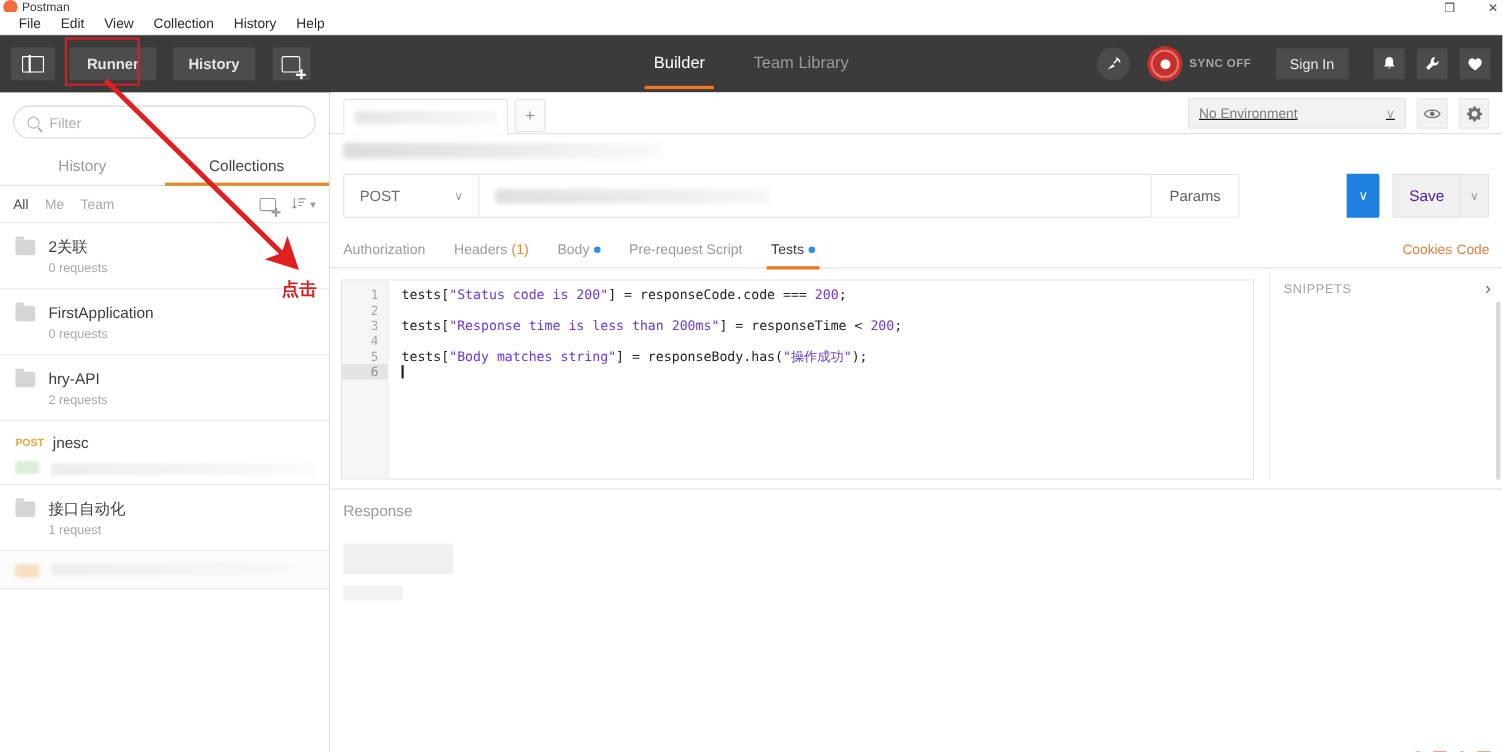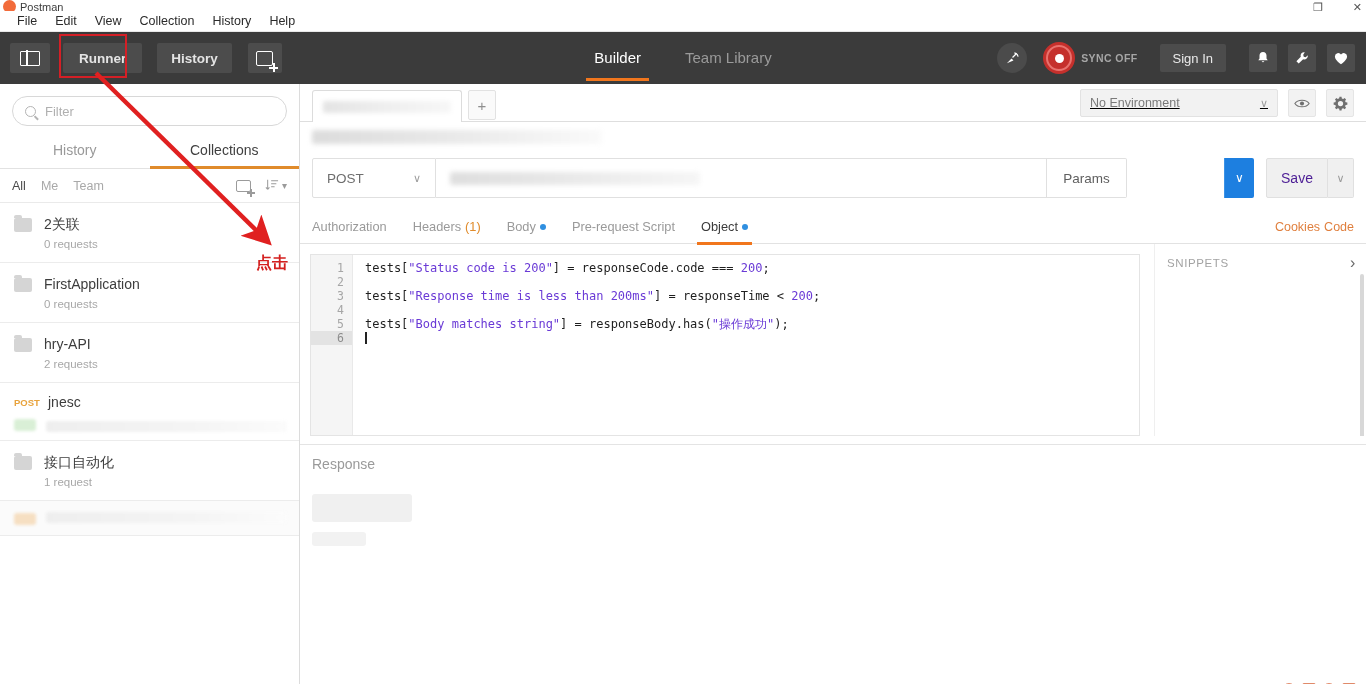--- a/index.html
+++ b/index.html
@@ -633,21 +633,21 @@
           <span class="count">(1)</span>
         </div>
         <div class="rt">
           <span>Body</span>
           <span class="dot"></span>
         </div>
         <div class="rt">
           <span>Pre-request Script</span>
         </div>
         <div class="rt active">
-          <span>Object</span>
+          <span>Tests</span>
           <span class="dot"></span>
         </div>
         <div class="rt-right">
           <a href="#">Cookies</a>
           <a href="#">Code</a>
         </div>
       </div>
 
       <div class="editor-area">
         <div class="editor">

